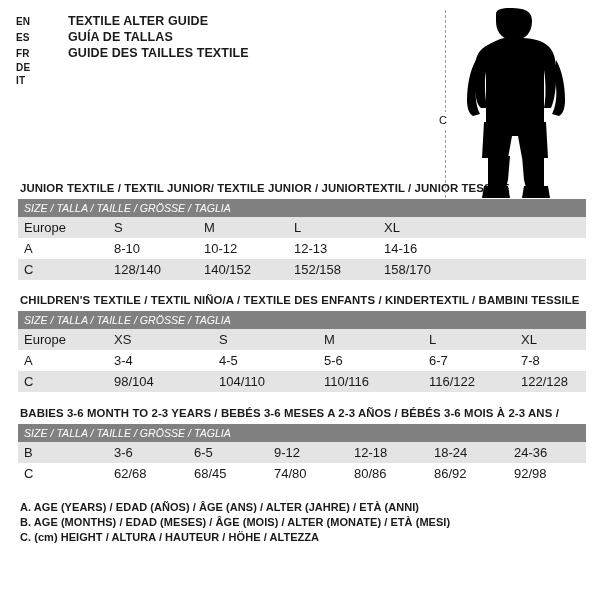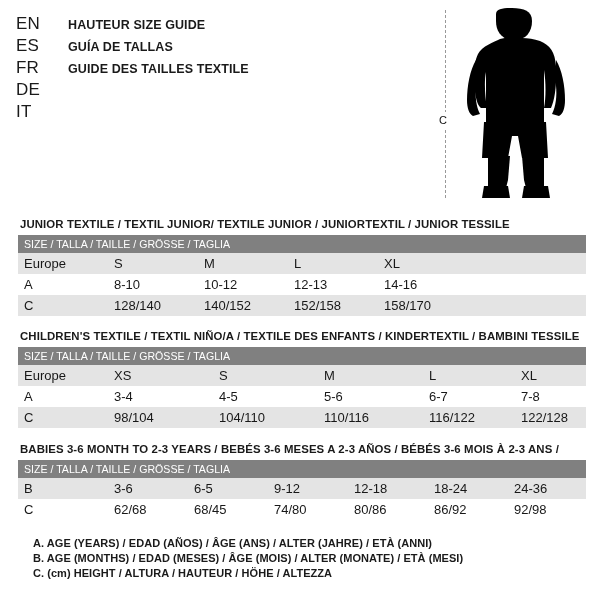--- a/index.html
+++ b/index.html
@@ -28,22 +28,22 @@
     display: block;
     width: 430px;
   }
   .hdr-row {
     display: flex;
     align-items: baseline;
     margin-bottom: 2px;
   }
   .hdr-lang {
     width: 52px;
-    font-size: 17px;
-    font-weight: normal;
+    font-size: 10px;
+    font-weight: bold;
     letter-spacing: 0.2px;
   }
   .hdr-text {
     font-size: 12.5px;
     font-weight: bold;
     letter-spacing: 0.1px;
   }
 
   
   .figure-wrap {
@@ -101,49 +101,50 @@
     text-align: left;
     font-weight: normal;
     color: #181818;
   }
   tr.hdr td {
     background: #808080;
     color: #ffffff;
     font-size: 10.6px;
     font-weight: normal;
     padding: 3px 0 3px 6px;
+    font-style: italic;
   }
   tr.shaded td {
     background: #e4e4e4;
   }
   tr.plain td {
     background: #ffffff;
   }
 
   
   .footnotes {
     margin-top: 16px;
-    margin-left: 17px;
+    margin-left: 4px;
   }
   .footnote {
     font-size: 11px;
     font-weight: bold;
     line-height: 15px;
     letter-spacing: 0.05px;
   }
 </style>
 </head>
 <body>
 
 <div class="page">
 
   <div class="header">
     <div class="hdr-row">
       <span class="hdr-lang">EN</span>
-      <span class="hdr-text">HAUTEUR SIZE GUIDE</span>
+      <span class="hdr-text">TEXTILE ALTER GUIDE</span>
     </div>
     <div class="hdr-row">
       <span class="hdr-lang">ES</span>
       <span class="hdr-text">GUÍA DE TALLAS</span>
     </div>
     <div class="hdr-row">
       <span class="hdr-lang">FR</span>
       <span class="hdr-text">GUIDE DES TAILLES TEXTILE</span>
     </div>
     <div class="hdr-row">

